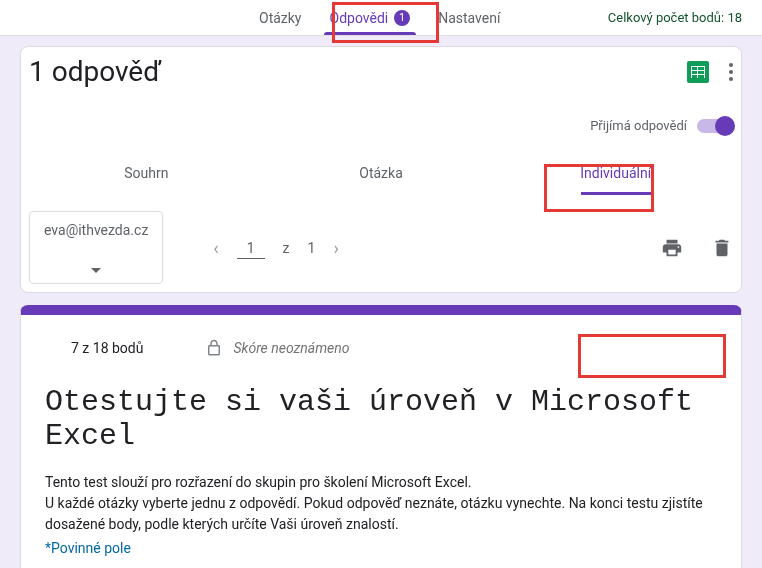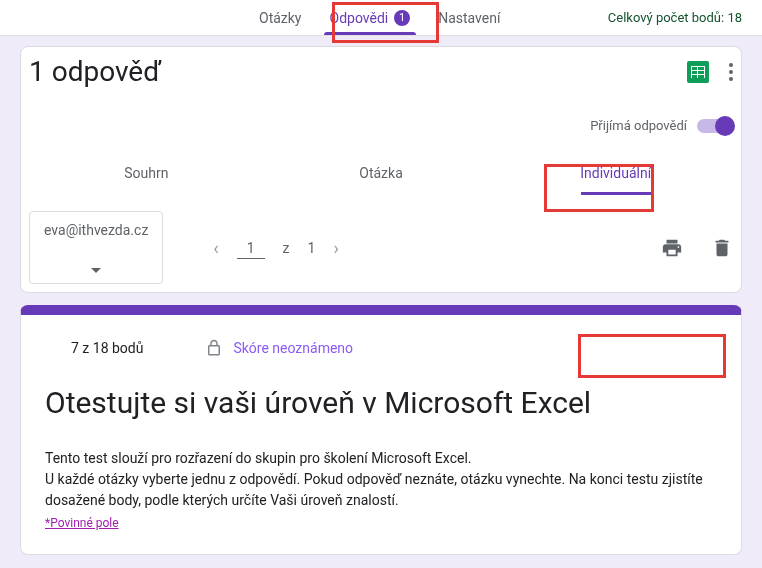--- a/index.html
+++ b/index.html
@@ -272,48 +272,49 @@
       margin-left: 26px;
     }
     .score-text {
       font-size: 14px;
       color: #202124;
     }
     .score-mid {
       display: flex;
       align-items: center;
       gap: 10px;
-      color: #8b5cf6;
-      font-size: 14px;
+      color: #737373;
+      font-size: 14px;
+      font-style: italic;
     }
     .announce-btn {
       margin-left: auto;
       border: 1px solid #dadce0;
       border-radius: 4px;
       padding: 10px 18px;
       font-size: 14px;
       color: #1a73e8;
       cursor: pointer;
     }
     .form-title {
       font-size: 30px;
       font-weight: 400;
       color: #202124;
-      margin-bottom: 28px;
+      margin-bottom: 19px;
+      font-family: Liberation Mono, monospace;
     }
     .form-desc {
       font-size: 14px;
       color: #202124;
       line-height: 1.5;
       margin-bottom: 5px;
     }
     .required {
-      color: #a21caf;
-      font-size: 12px;
-      text-decoration: underline;
+      color: #0369a1;
+      font-size: 14px;
     }
   </style>
 </head>
 <body>
 
 <div class="header-bar">
   <div class="header-tabs">
     <div class="header-tab">
       <span>Otázky</span>
     </div>

